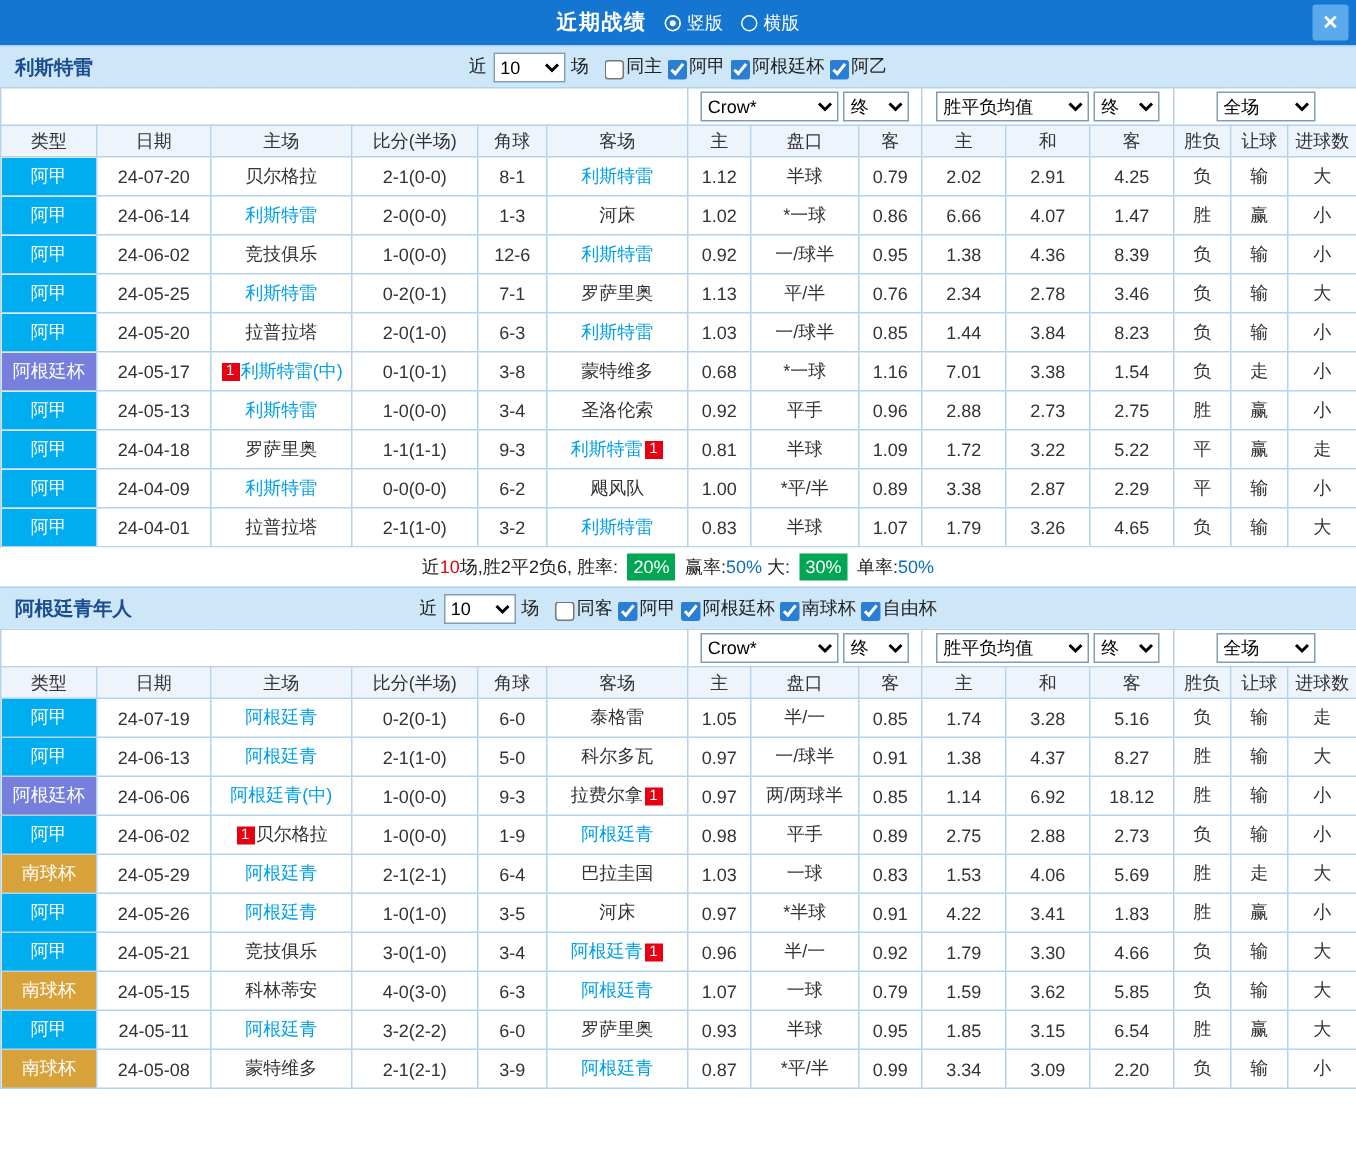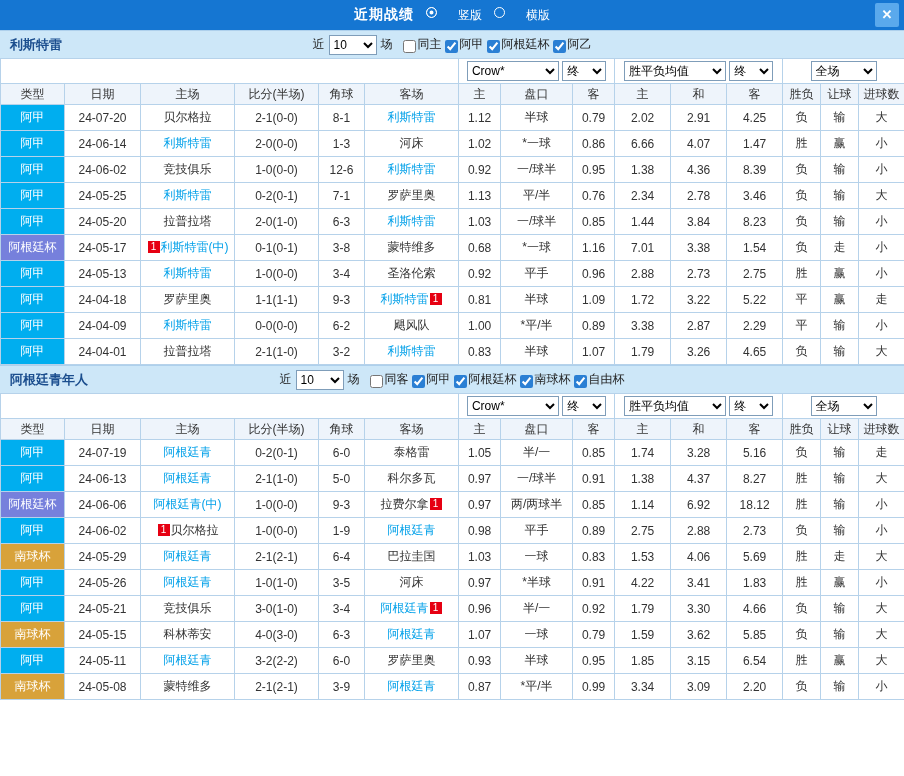--- a/index.html
+++ b/index.html
@@ -1,20 +1,20 @@
 <!DOCTYPE html>
 <html style="--topbar: #1576d2; --sech: #cde7f8; --bord: #b6d2ea; --red: #e60012; --green: #00a050; --blue: #0a6ebd; --focal: #00a0e9; --badge: #00a651;"><head>
 <meta charset="utf-8">
 <style>
   *{box-sizing:border-box;margin:0;padding:0}
   html,body{width:904px;background:#fff}
   body{height:776px;overflow:hidden;font-family:"Liberation Sans",sans-serif;font-size:12px;color:#222}
   .topbar{position:relative;height:30px;background:var(--topbar,#1576d2);display:flex;align-items:center;justify-content:center;gap:12px;color:#fff}
   .topbar-title{font-weight:bold;font-size:14px;letter-spacing:1px}
-  .radio{display:inline-flex;gap:21px;cursor:pointer;font-size:12px}
+  .radio{display:inline-flex;align-items:center;gap:4px;cursor:pointer;font-size:12px}
   .radio input{appearance:none;-webkit-appearance:none;width:11px;height:11px;border:1px solid #fff;border-radius:50%;background:transparent;margin:0}
   .radio input:checked{background:#fff;box-shadow:inset 0 0 0 2.5px var(--topbar,#1576d2);border:1px solid #fff}
   .close-btn{position:absolute;right:5px;top:3px;width:24px;height:24px;background:#5aa9ec;color:#fff;text-align:center;line-height:24px;font-size:13px;font-weight:bold;cursor:pointer;border-radius:2px}
   .sec-header{position:relative;height:28px;background:var(--sech,#cde7f8);display:flex;align-items:center;justify-content:center;border-top:1px solid #aed0ec}
   .team-title{position:absolute;left:10px;font-weight:bold;color:#1b4e8e;font-size:13px}
   .sec-controls{display:flex;align-items:center;gap:4px}
   .cb-list{display:inline-flex;align-items:center;gap:3px;margin-left:6px}
   .cb{display:inline-flex;align-items:flex-end;cursor:pointer}
   .cb input{width:13px;height:13px;accent-color:#2a7fd4;margin:0 2px 0 0}
   select{font-size:12px;font-family:inherit;height:20px;border:1px solid #7f9db9;background:#fff}
@@ -300,20 +300,21 @@
           <td>1.07</td>
           <td>1.79</td>
           <td class="blue">3.26</td>
           <td>4.65</td>
           <td class="green">负</td>
           <td class="green">输</td>
           <td class="red">大</td>
         </tr>
       </tbody>
   </table>
+  <div class="summary"><span class="seg-black">近</span><span class="seg-red">10</span><span class="seg-black">场,胜2平2负6, 胜率: </span><span class="seg-badge">20%</span><span class="seg-black"> 赢率:</span><span class="seg-blue">50%</span><span class="seg-black"> 大: </span><span class="seg-badge">30%</span><span class="seg-black"> 单率:</span><span class="seg-blue">50%</span></div>
 </div>
 
 <div>
   <div class="sec-header">
     <span class="team-title">阿根廷青年人</span>
     <div class="sec-controls">
       <span>近</span>
       <select class="sel-games"><option>10</option></select>
       <span>场</span>
       <span class="cb-list">

